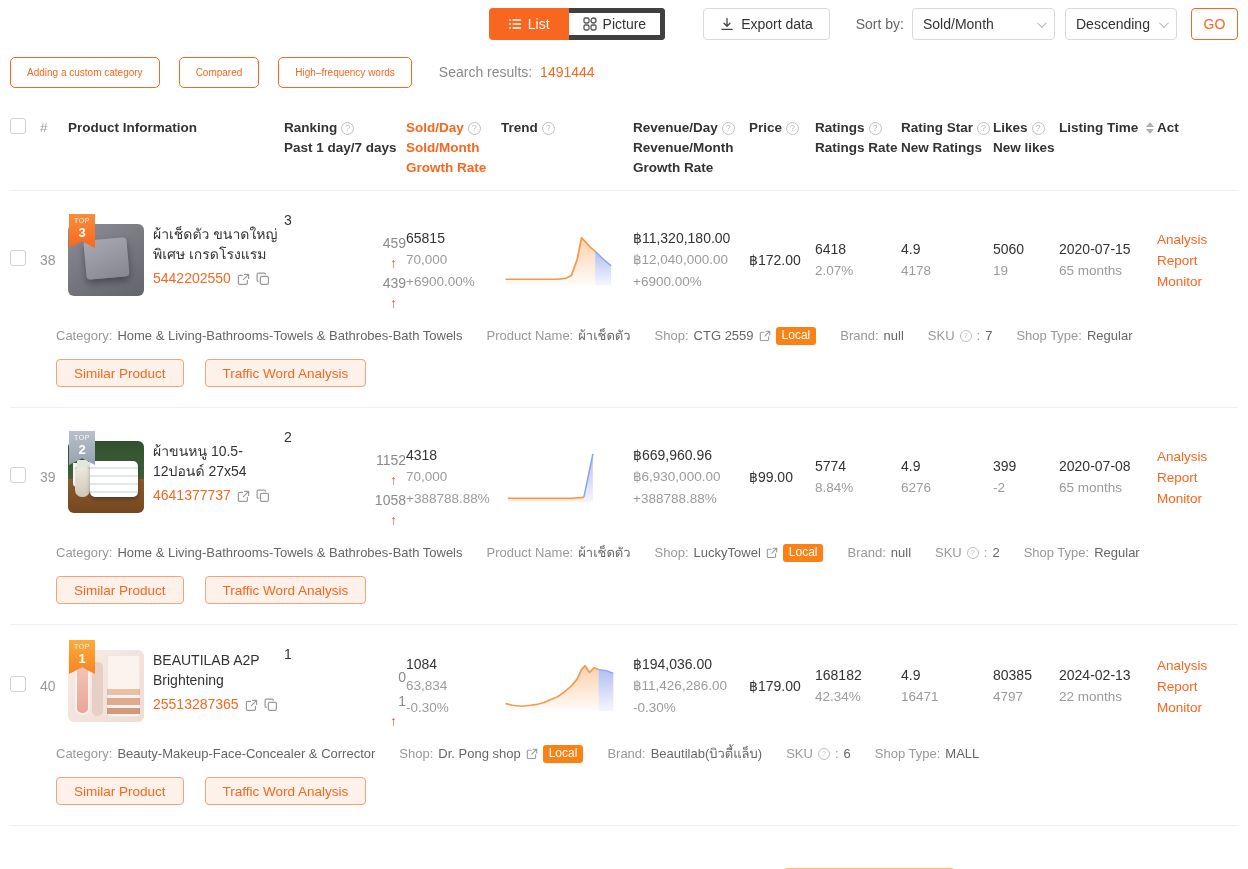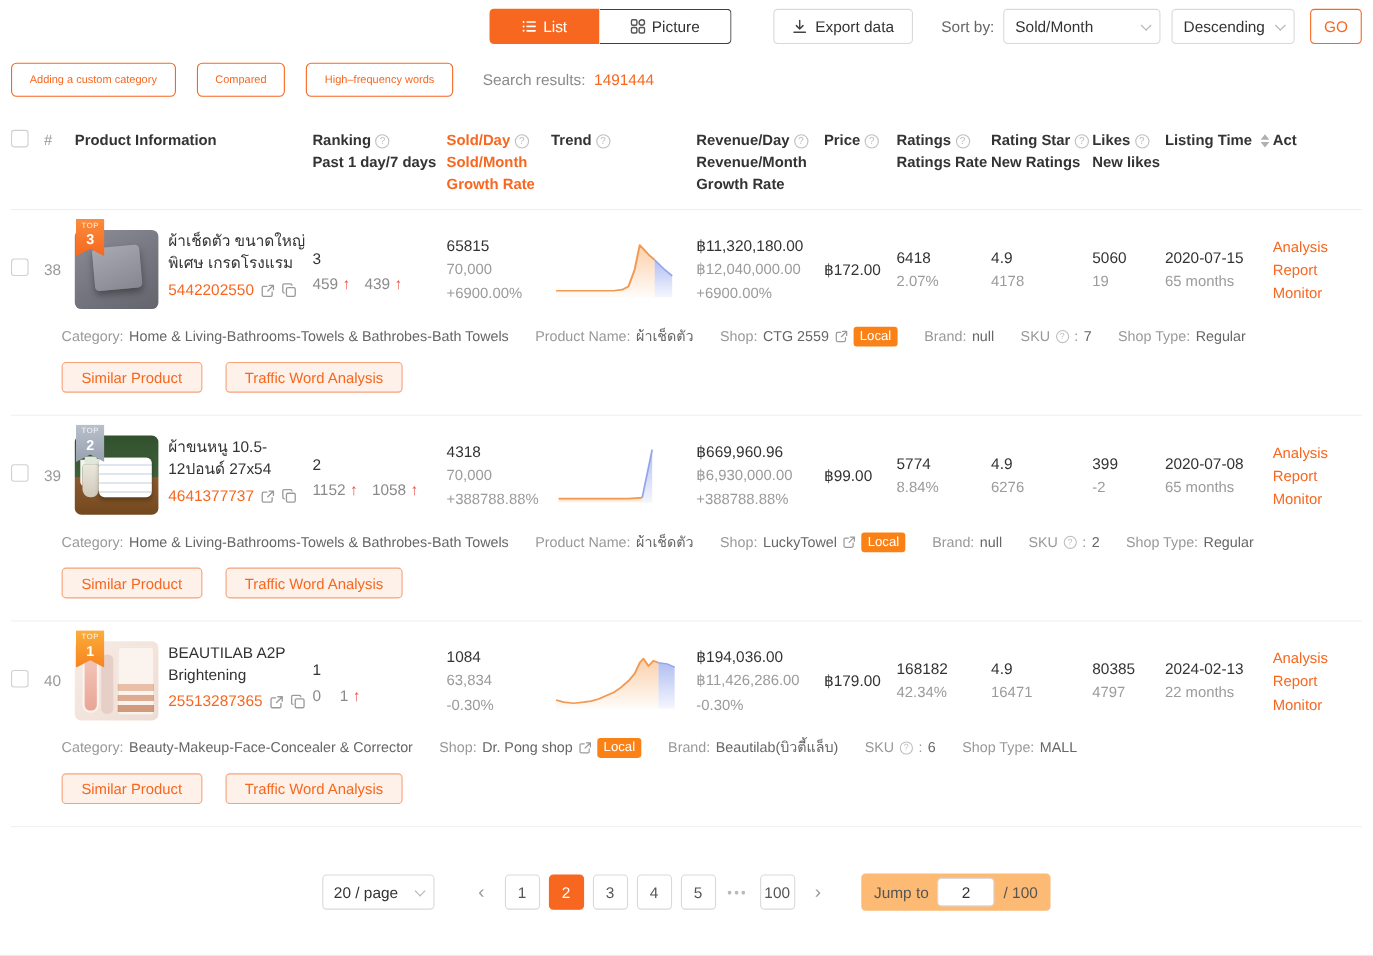--- a/index.html
+++ b/index.html
@@ -3,22 +3,22 @@
 <meta charset="utf-8">
 <style>
   * { box-sizing: border-box; margin: 0; padding: 0; }
   html,body { background:#fff; }
   body { font-family: "Liberation Sans","DejaVu Sans",sans-serif; color:#333; width:1248px; }
   .page { width:1248px; min-height:869px; padding:0 10px 34px; border-bottom:1px solid #e9e9e9; position:relative; }
 
   
   .toolbar { display:flex; align-items:center; justify-content:flex-end; padding-top:8px; height:40px; }
   .seg { display:flex; }
-  .seg-btn { display:flex; align-items:center; gap:6px; height:32px; padding:0 28px; font-size:14px;
-             background:#fff; border:1px solid #404040; color:#333; cursor:pointer; }
+  .seg-btn { display:flex; align-items:center; gap:6px; height:32px; padding:0 14px; font-size:14px;
+             background:#fff; border:5px solid #404040; color:#333; cursor:pointer; }
   .seg-btn.active { background:#F7671F; border-color:#F7671F; color:#fff; border-radius:4px 0 0 4px; }
   .seg-btn.inactive { border-left:none; border-radius:0 4px 4px 0; }
   .btn { display:flex; align-items:center; gap:7px; height:32px; padding:0 16px; font-size:14px;
          background:#fff; border:1px solid #d9d9d9; border-radius:4px; color:#333; cursor:pointer; }
   .btn.export { margin-left:38px; }
   .sort-label { margin-left:26px; font-size:14px; color:#666; }
   .select { display:flex; align-items:center; justify-content:space-between; height:32px; border:1px solid #d9d9d9;
             border-radius:4px; padding:0 10px; font-size:14px; color:#333; background:#fff; cursor:pointer; }
   .select.field { width:143px; margin-left:8px; }
   .select.order { width:112px; margin-left:10px; }
@@ -78,21 +78,21 @@
       clip-path:polygon(0 0,100% 0,100% 100%,50% 80%,0 100%); z-index:2; }
   .top-word { display:block; font-size:7px; line-height:10px; margin-top:2px; opacity:.9; letter-spacing:.5px; }
   .top-num { display:block; font-size:13px; font-weight:700; line-height:13px; }
   .prod-info { width:132px; }
   .prod-title { font-size:14px; line-height:20px; color:#333; max-height:40px; overflow:hidden; cursor:pointer; }
   .prod-id-row { display:flex; align-items:flex-end; gap:6px; margin-top:6px; }
   .prod-id { color:#F7671F; font-size:14px; cursor:pointer; }
   .icn { display:inline-flex; align-items:center; cursor:pointer; flex:none; }
 
   .rank-big { font-size:14px; color:#333; line-height:22px; }
-  .rank-changes { display:flex; align-items:flex-end; gap:4px; margin-top:4px; font-size:14px; color:#8a8a8a; }
+  .rank-changes { display:flex; align-items:flex-end; gap:4px; margin-top:4px; font-size:14px; color:#8a8a8a;flex-direction:column; }
   .up-arr { color:#ea5449; font-weight:700; margin-right:9px; }
 
   .trend-chart { width:118px; height:58px; }
   .trend-chart svg { width:100%; height:100%; }
 
   .act-cell a { display:block; color:#F7671F; font-size:13.5px; line-height:21px; text-decoration:none; cursor:pointer; }
 
   
   .meta-row { margin-top:14px; padding-left:46px; display:flex; align-items:center; flex-wrap:nowrap;
               font-size:13px; color:#666; gap:6px; white-space:nowrap; }

